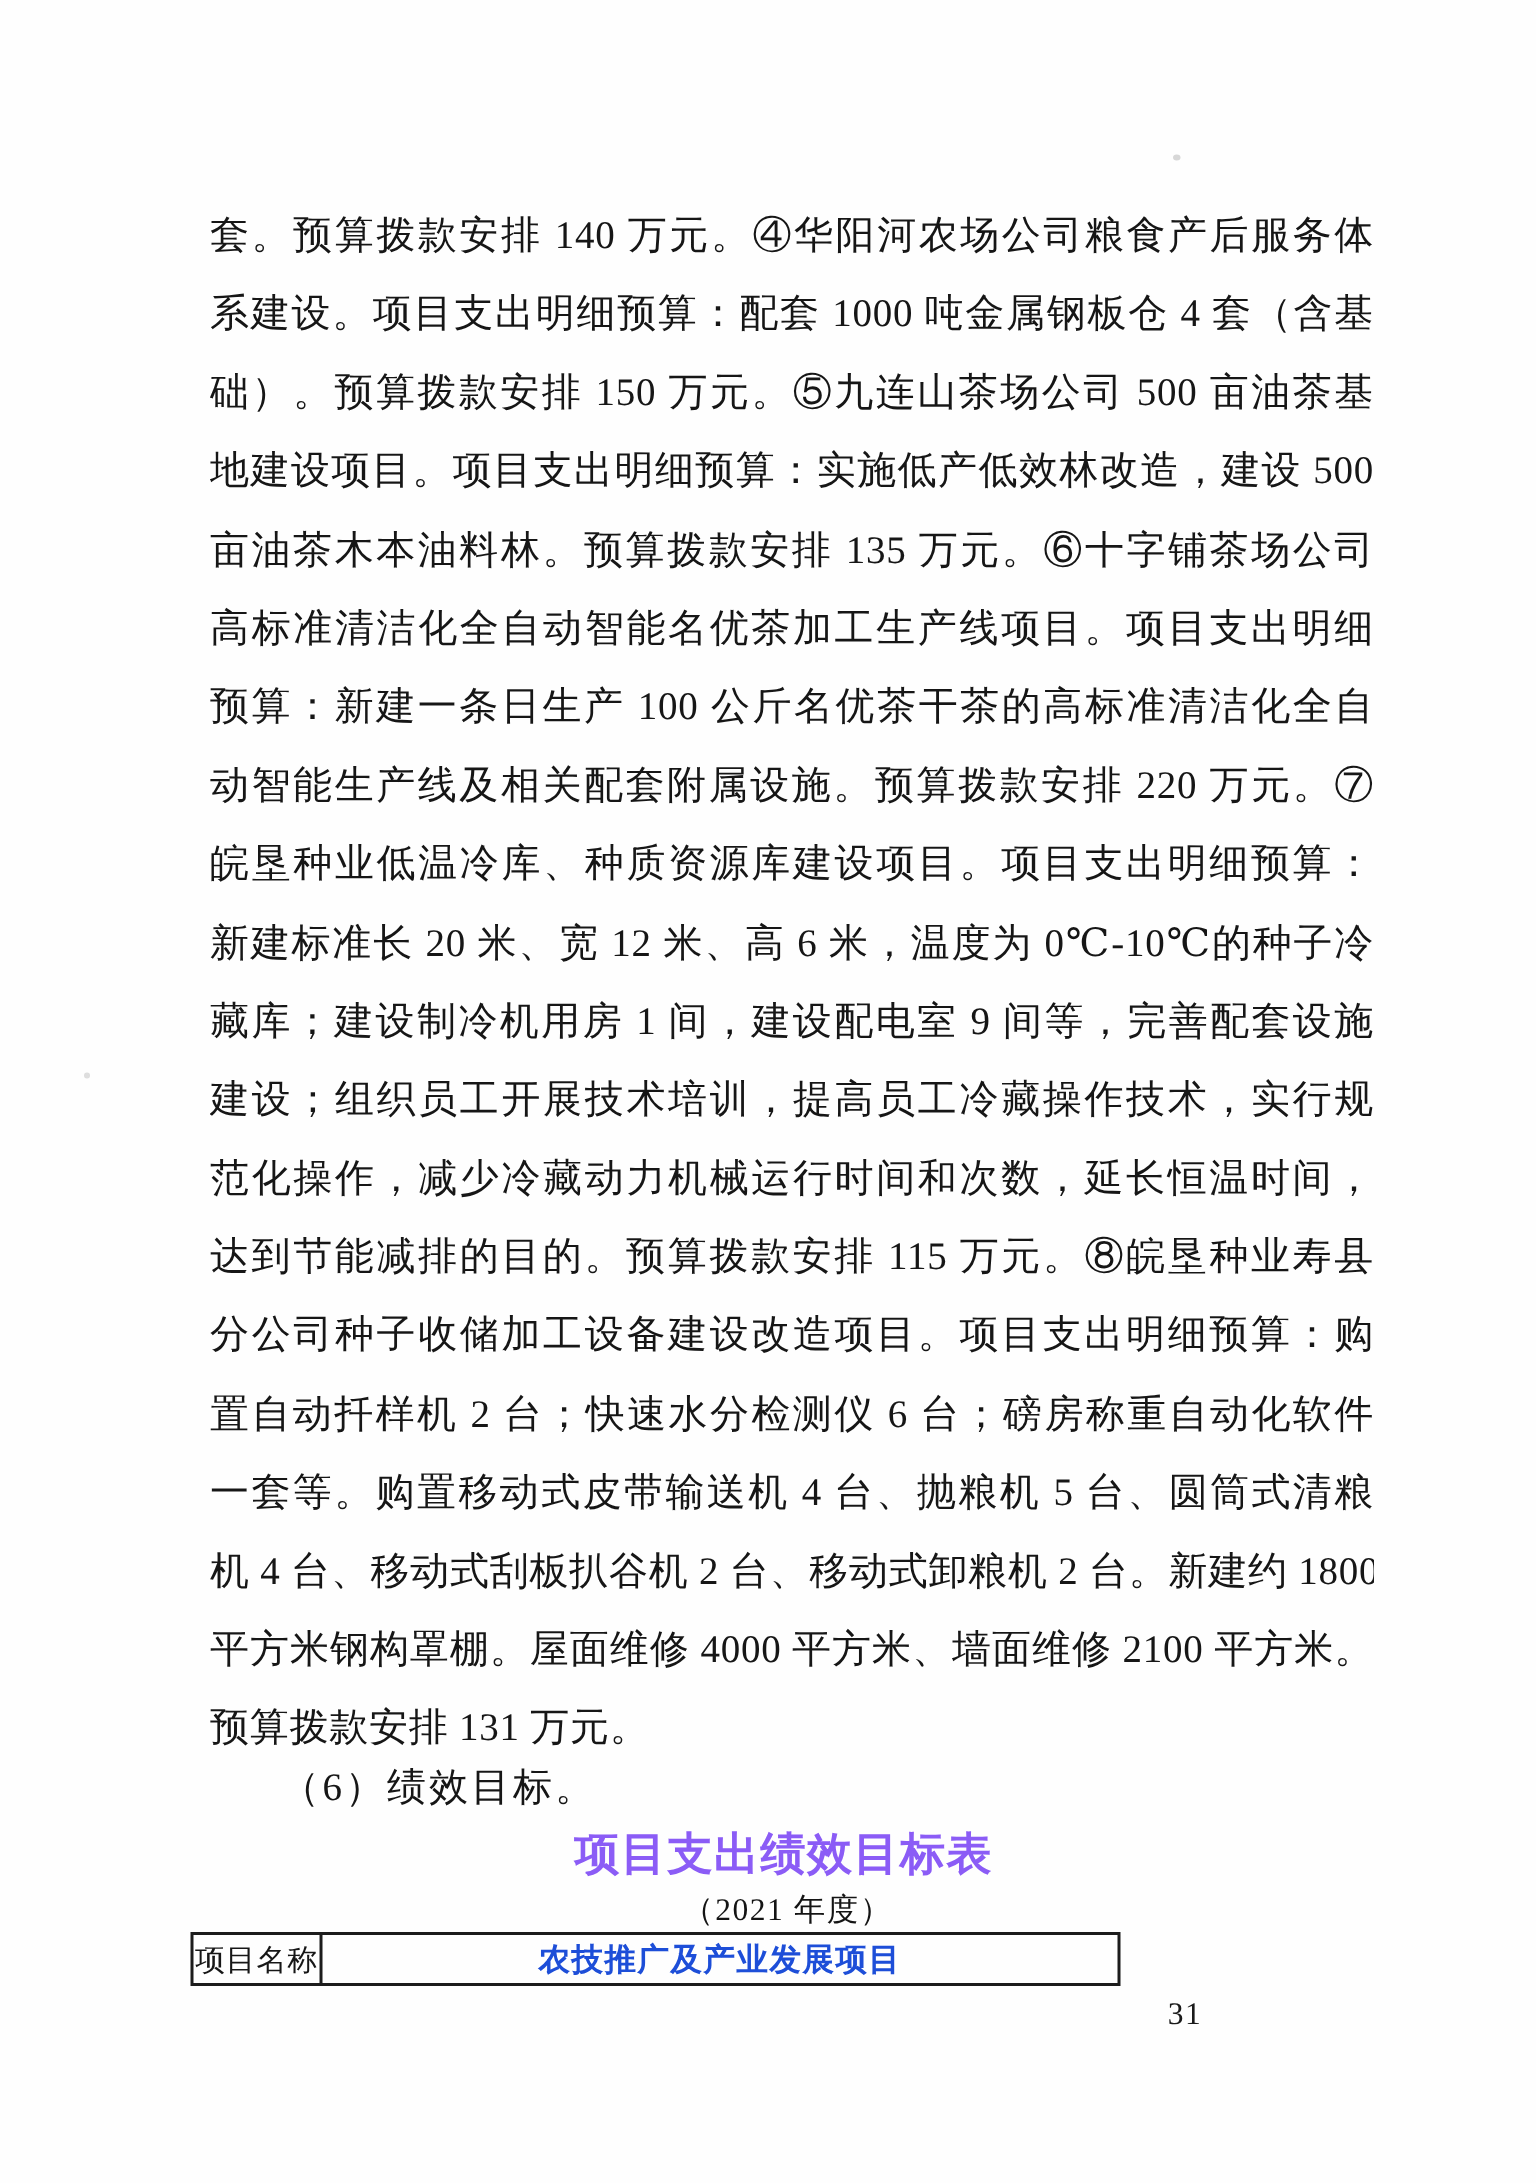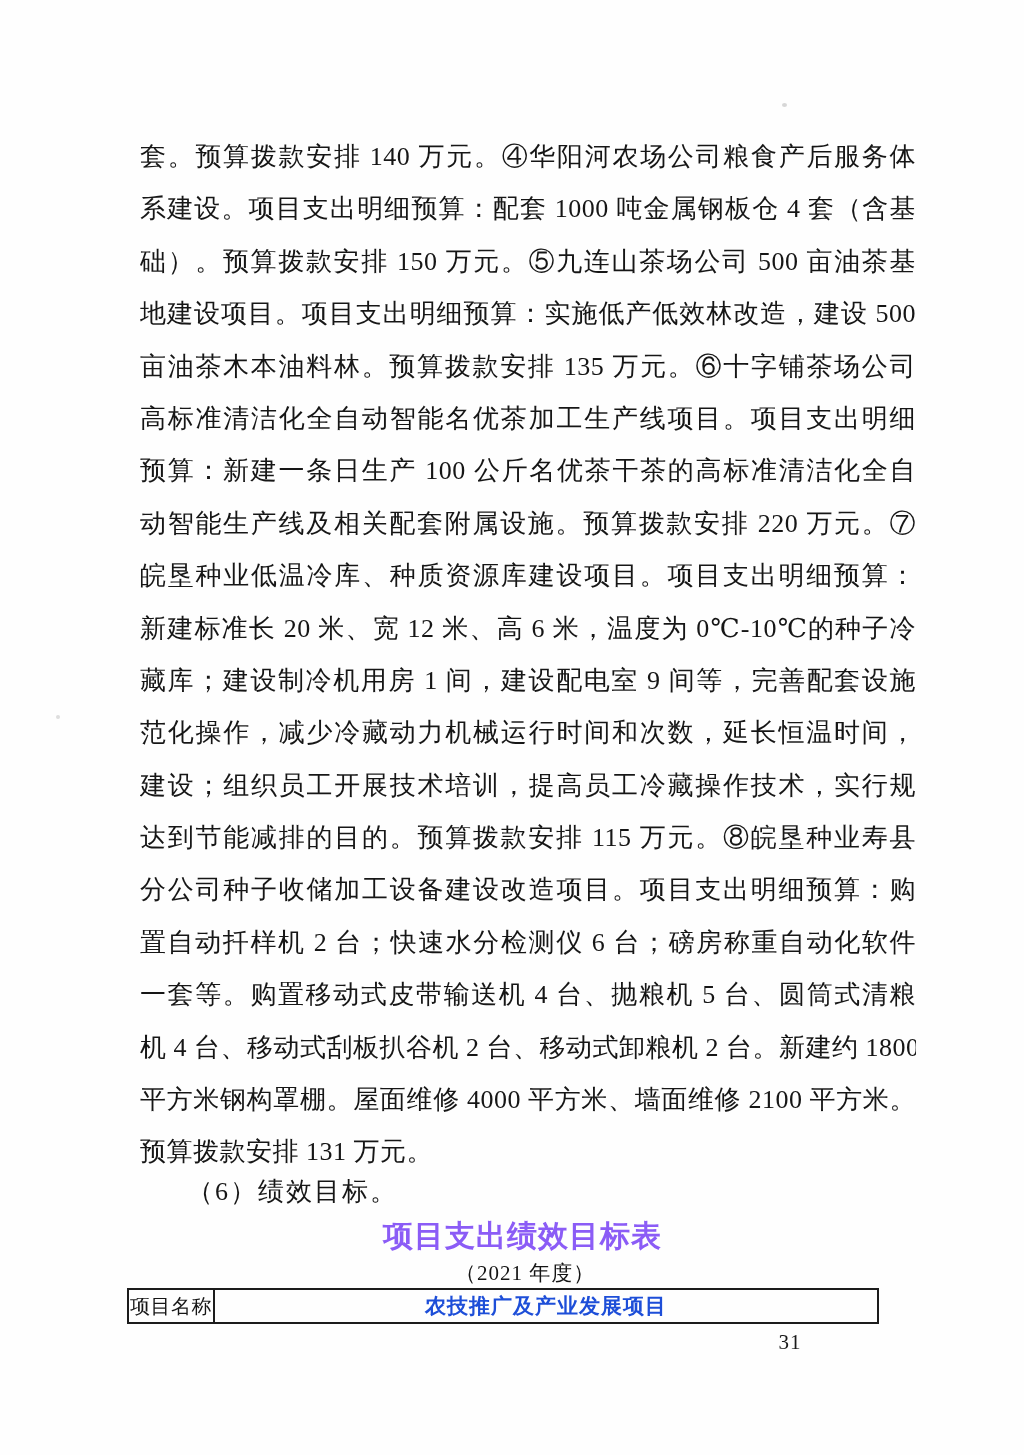--- a/index.html
+++ b/index.html
@@ -73,21 +73,21 @@
     text-align: center;
     font-size: 21px;
     letter-spacing: 1px;
     color: #141414;
   }
   
   .perf-table {
     position: absolute;
     left: 127px;
     top: 1288px;
-    width: 752px;
+    width: 620px;
     height: 36px;
     border: 2px solid #1c1c1c;
     display: flex;
     box-sizing: border-box;
     background: #fefefe;
   }
   .perf-table .cell-label {
     width: 86px;
     border-right: 2px solid #1c1c1c;
     box-sizing: border-box;
@@ -139,22 +139,22 @@
     <div class="line">系建设。项目支出明细预算：配套 1000 吨金属钢板仓 4 套（含基</div>
     <div class="line">础）。预算拨款安排 150 万元。⑤九连山茶场公司 500 亩油茶基</div>
     <div class="line">地建设项目。项目支出明细预算：实施低产低效林改造，建设 500</div>
     <div class="line">亩油茶木本油料林。预算拨款安排 135 万元。⑥十字铺茶场公司</div>
     <div class="line">高标准清洁化全自动智能名优茶加工生产线项目。项目支出明细</div>
     <div class="line">预算：新建一条日生产 100 公斤名优茶干茶的高标准清洁化全自</div>
     <div class="line">动智能生产线及相关配套附属设施。预算拨款安排 220 万元。⑦</div>
     <div class="line">皖垦种业低温冷库、种质资源库建设项目。项目支出明细预算：</div>
     <div class="line">新建标准长 20 米、宽 12 米、高 6 米，温度为 0℃-10℃的种子冷</div>
     <div class="line">藏库；建设制冷机用房 1 间，建设配电室 9 间等，完善配套设施</div>
+    <div class="line">建设；组织员工开展技术培训，提高员工冷藏操作技术，实行规</div>
     <div class="line">范化操作，减少冷藏动力机械运行时间和次数，延长恒温时间，</div>
-    <div class="line">建设；组织员工开展技术培训，提高员工冷藏操作技术，实行规</div>
     <div class="line">达到节能减排的目的。预算拨款安排 115 万元。⑧皖垦种业寿县</div>
     <div class="line">分公司种子收储加工设备建设改造项目。项目支出明细预算：购</div>
     <div class="line">置自动扦样机 2 台；快速水分检测仪 6 台；磅房称重自动化软件</div>
     <div class="line">一套等。购置移动式皮带输送机 4 台、抛粮机 5 台、圆筒式清粮</div>
     <div class="line">机 4 台、移动式刮板扒谷机 2 台、移动式卸粮机 2 台。新建约 1800</div>
     <div class="line">平方米钢构罩棚。屋面维修 4000 平方米、墙面维修 2100 平方米。</div>
     <div class="line last-line">预算拨款安排 131 万元。</div>
   </div>
 
   <div class="section-heading">（6）绩效目标。</div>

